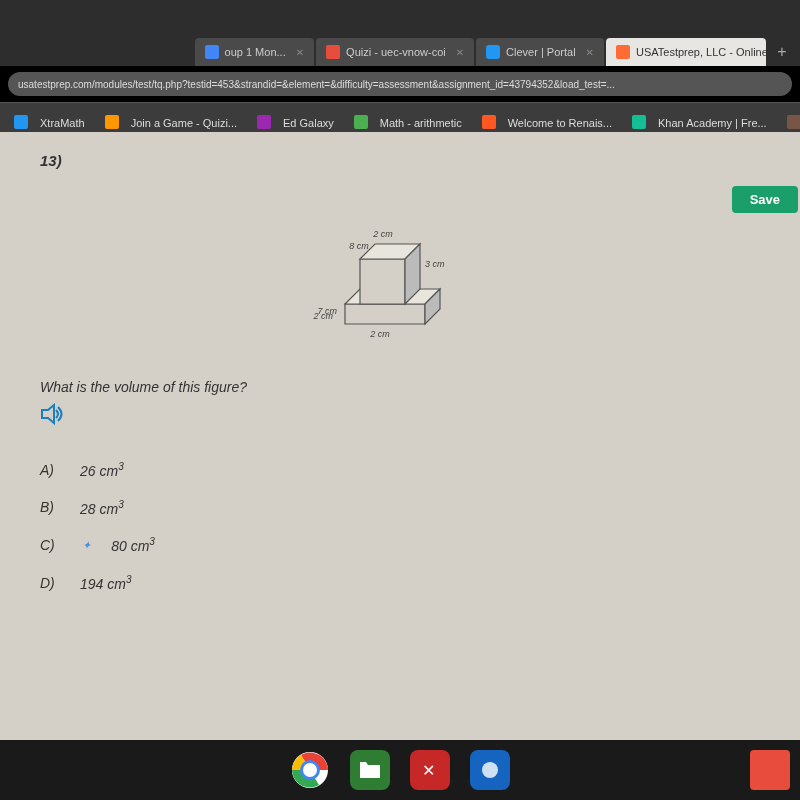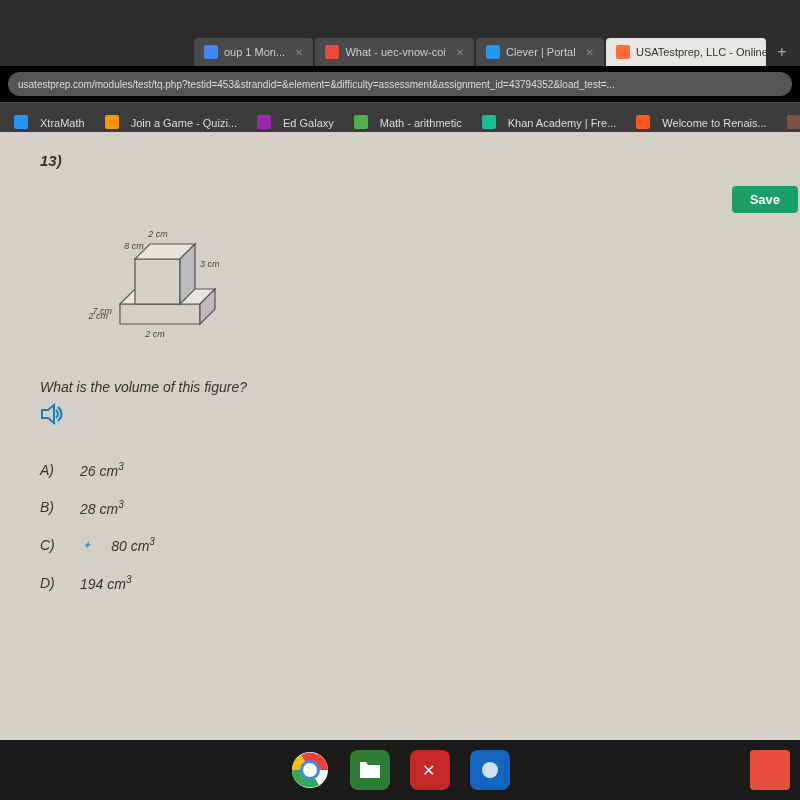--- a/index.html
+++ b/index.html
@@ -171,20 +171,21 @@
     .question-number {
       font-size: 15px;
       color: #333;
       font-weight: bold;
       margin-bottom: 10px;
     }
 
     
     .figure-area {
       display: flex;
+      justify-content: center;
       margin: 0 0 20px 0;
     }
 
     
     .question-text {
       font-size: 14px;
       color: #333;
       margin-bottom: 8px;
     }
 
@@ -266,21 +267,21 @@
 <div class="browser-chrome">
 
   <div class="tab-bar">
     <div class="tab">
       <div class="tab-favicon" style="background:#4285f4;"></div>
       <span>oup 1 Mon...</span>
       <span class="tab-close">✕</span>
     </div>
     <div class="tab">
       <div class="tab-favicon" style="background:#e74c3c;"></div>
-      <span>What - uec-vnow-coi</span>
+      <span>Quizi - uec-vnow-coi</span>
       <span class="tab-close">✕</span>
     </div>
     <div class="tab">
       <div class="tab-favicon" style="background:#2196f3;border-radius:3px;"></div>
       <span>Clever | Portal</span>
       <span class="tab-close">✕</span>
     </div>
     <div class="tab active">
       <div class="tab-favicon" style="background:#ff6b35;border-radius:2px;"></div>
       <span>USATestprep, LLC - Online State...</span>
@@ -306,26 +307,26 @@
     </div>
     <div class="bookmark-item">
       <div class="bm-icon" style="background:#9c27b0;"></div>
       <span>Ed Galaxy</span>
     </div>
     <div class="bookmark-item">
       <div class="bm-icon" style="background:#4caf50;"></div>
       <span>Math - arithmetic</span>
     </div>
     <div class="bookmark-item">
+      <div class="bm-icon" style="background:#ff5722;"></div>
+      <span>Welcome to Renais...</span>
+    </div>
+    <div class="bookmark-item">
       <div class="bm-icon" style="background:#14bf96;"></div>
       <span>Khan Academy | Fre...</span>
-    </div>
-    <div class="bookmark-item">
-      <div class="bm-icon" style="background:#ff5722;"></div>
-      <span>Welcome to Renais...</span>
     </div>
     <div class="bookmark-item">
       <div class="bm-icon" style="background:#795548;"></div>
       <span>Parking Fury</span>
     </div>
   </div>
 </div>
 
 <div class="save-btn-area">
   <button class="save-btn">Save</button>

